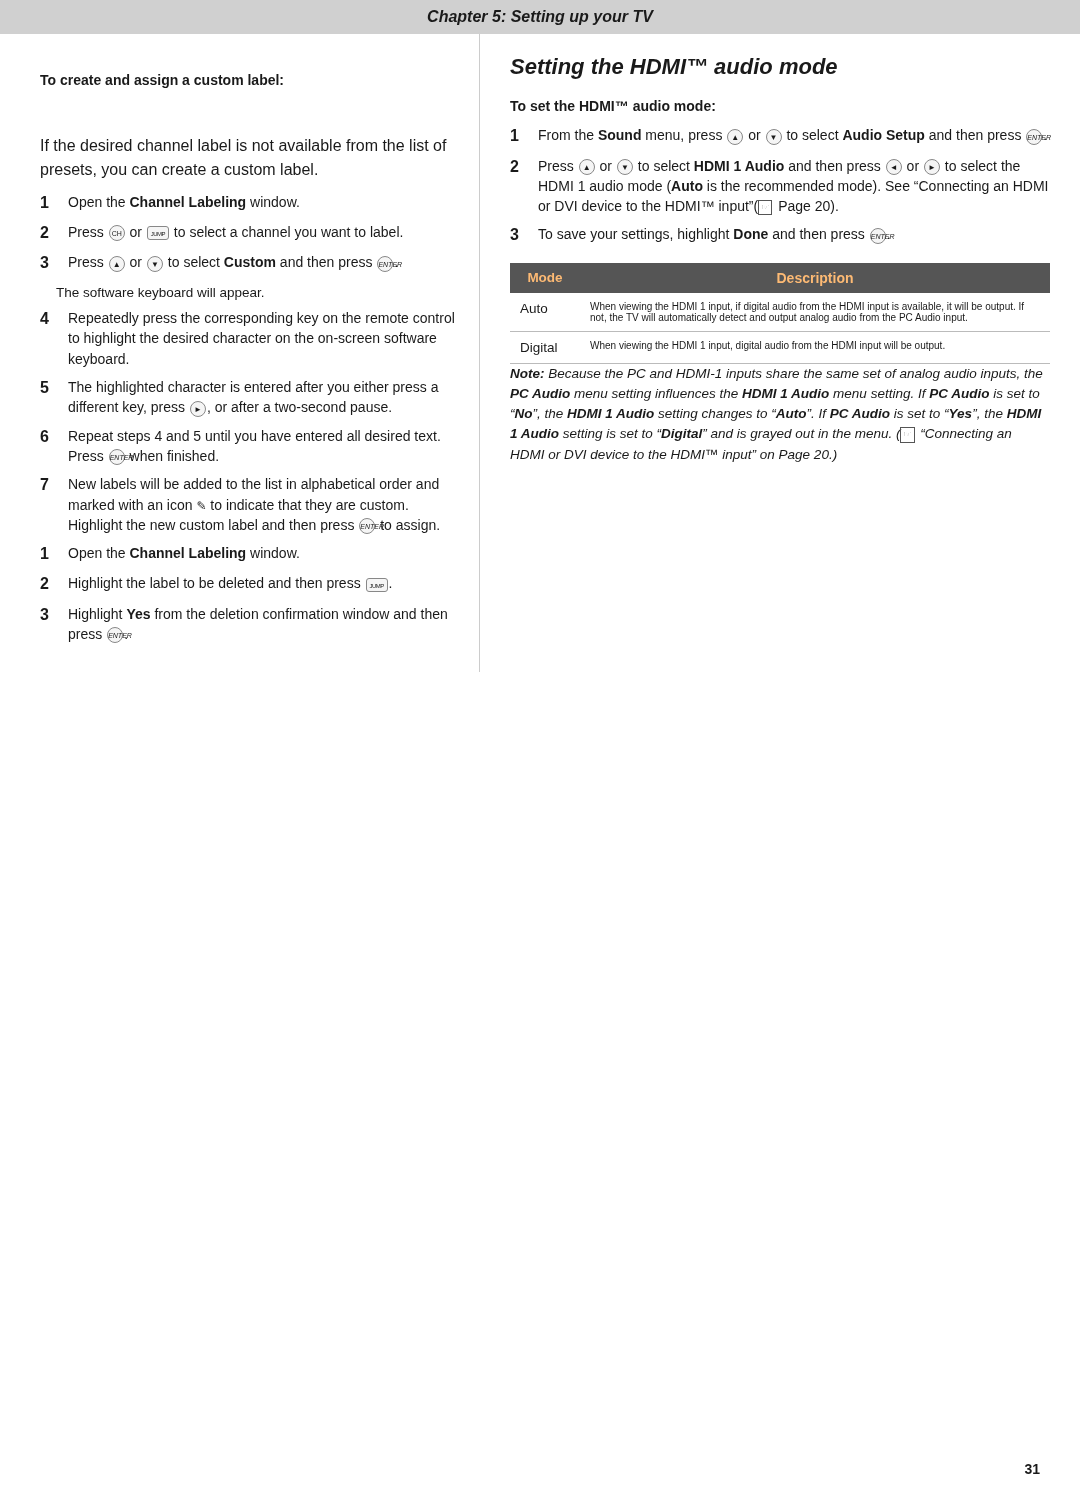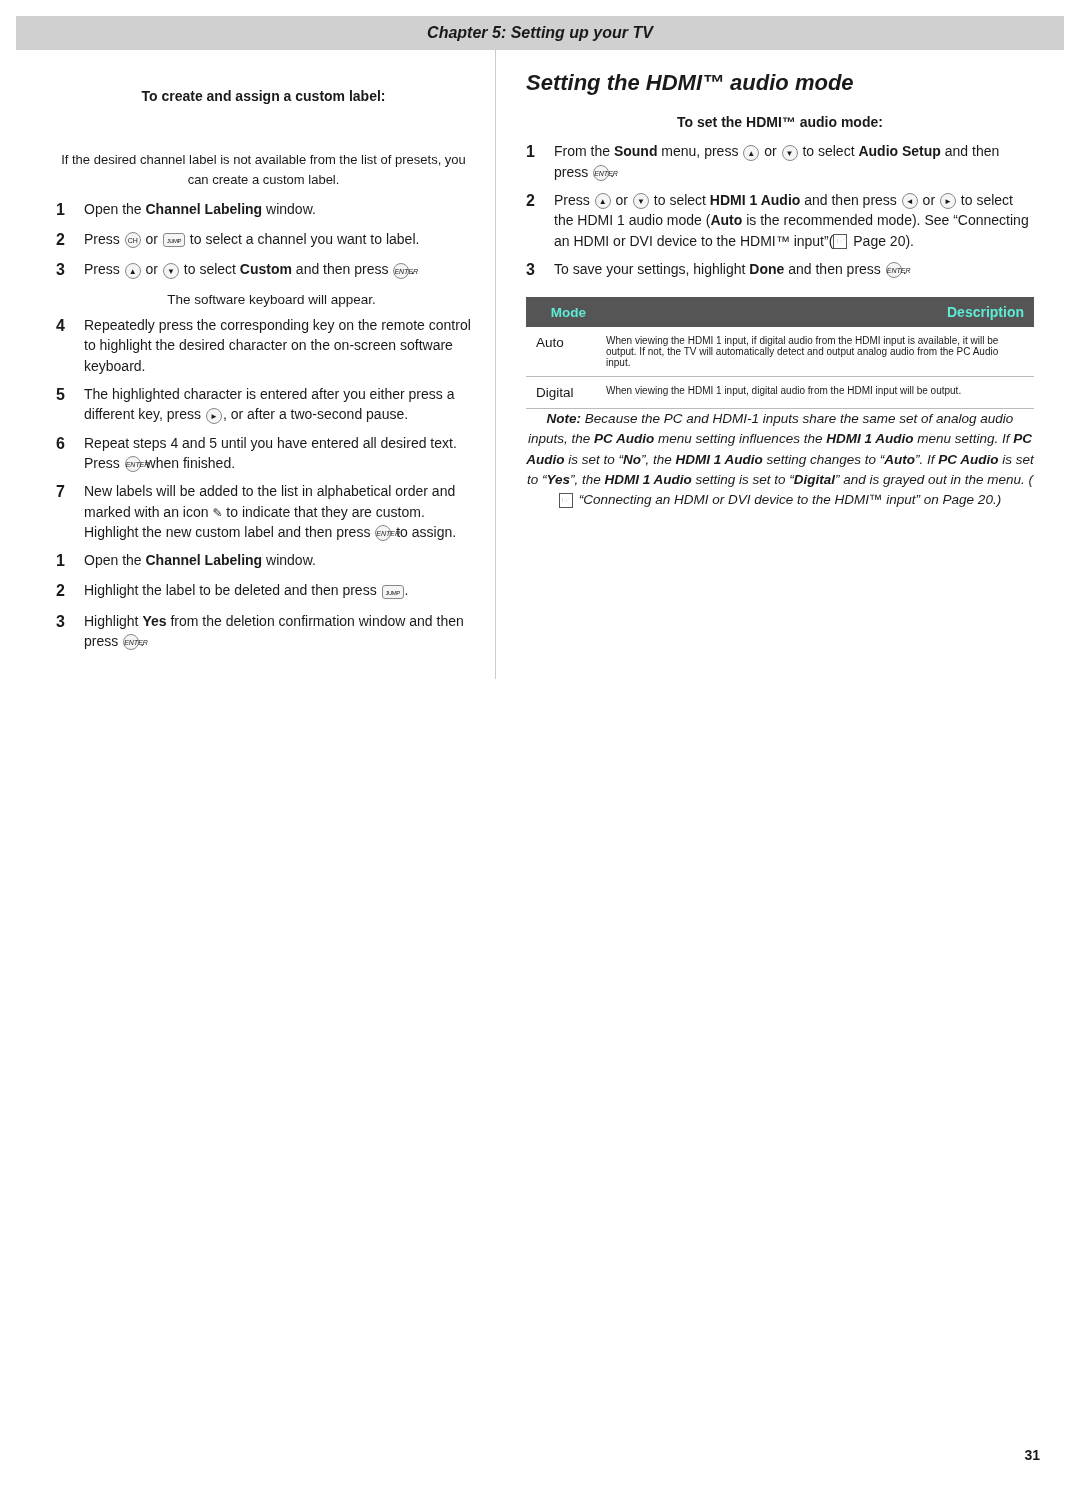--- a/index.html
+++ b/index.html
@@ -8,21 +8,21 @@
       min-height: 1511px;
       background: #fff;
       font-family: Arial, Helvetica, sans-serif;
       font-size: 14px;
       color: #1a1a1a;
       position: relative;
     }
     .page-container {
       width: 1080px;
       min-height: 1511px;
-      padding: 16px;
+      padding: 0;
       position: relative;
     }
     
     .chapter-header {
       background: #d0d0d0;
       text-align: center;
       padding: 8px 0;
       font-style: italic;
       font-weight: bold;
       font-size: 16px;
@@ -120,23 +120,23 @@
       font-size: 13.5px;
     }
     
     .mode-table {
       width: 100%;
       border-collapse: collapse;
       margin-top: 16px;
     }
     .mode-table th {
       background: #555;
-      color: #5eead4;
+      color: #fdba74;
       padding: 7px 10px;
-      text-align: right;
+      text-align: center;
       font-size: 14px;
     }
     .mode-table td {
       padding: 8px 10px;
       font-size: 10px;
       vertical-align: top;
       border-bottom: 1px solid #bbb;
     }
     .mode-table .mode-col {
       width: 70px;
@@ -145,27 +145,27 @@
     
     .note-section {
       margin-top: 0;
       font-size: 13.5px;
       line-height: 1.5;
       font-style: italic;
     }
     
     .page-num {
       position: absolute;
-      bottom: 48px;
+      bottom: 34px;
       right: 40px;
       font-size: 14px;
       font-weight: bold;
     }
-    p { line-height: 1.5; text-align: center; }
-    .small-text { font-size: 13px; margin-top: 43px; }
+    p { line-height: 1.5; }
+    .small-text { font-size: 16px; margin-top: 43px; }
     
     .pencil-icon::after { content: "✎"; font-size: 12px; }
     
     .ref-icon {
       display: inline-block;
       font-size: 9px;
       border: 1px solid #555;
       padding: 0 2px;
       vertical-align: middle;
       margin-right: 2px;

